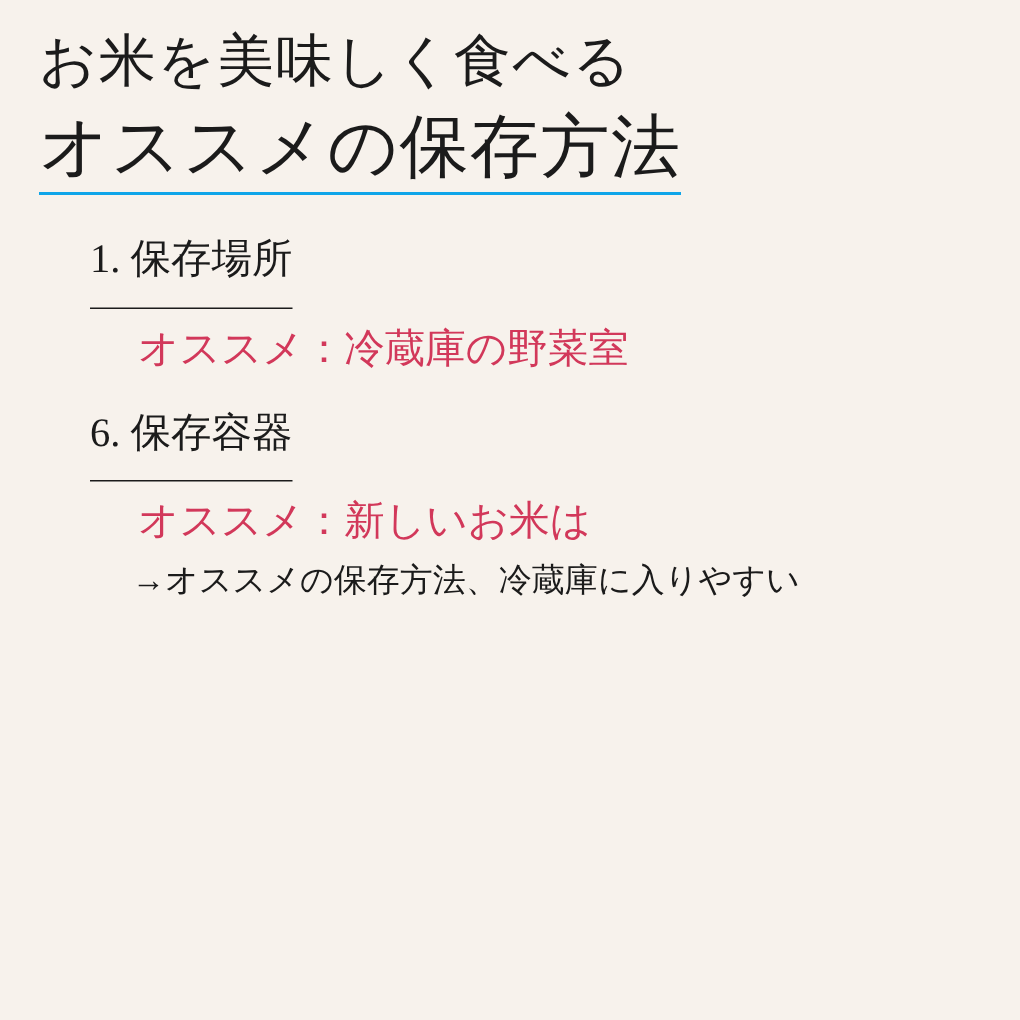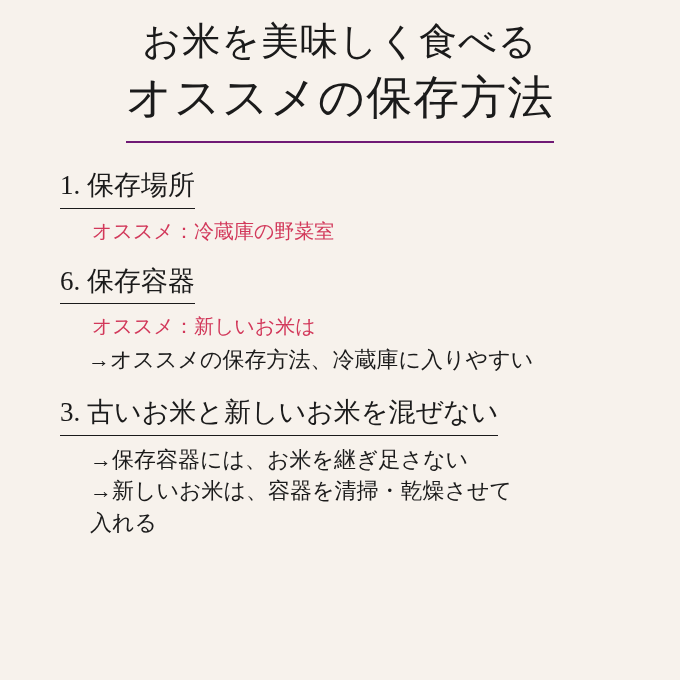--- a/index.html
+++ b/index.html
@@ -15,55 +15,55 @@
     overflow: hidden;
   }
   .page {
     position: relative;
     width: 680px;
     height: 680px;
     box-sizing: border-box;
     padding: 18px 26px 0 26px;
   }
   .title-block {
-    text-align: center;
+    text-align: left;
   }
   .title-line1 {
     font-size: 38px;
     line-height: 1.25;
     letter-spacing: 1px;
     font-weight: 400;
   }
   .title-line2 {
     font-size: 46px;
     line-height: 1.3;
     letter-spacing: 1px;
     font-weight: 400;
     display: inline-block;
-    border-bottom: 2px solid #701a75;
-    padding-bottom: 14px;
+    border-bottom: 2px solid #0ea5e9;
+    padding-bottom: 1px;
     margin-top: 2px;
   }
   .body-block {
     margin-top: 24px;
     padding-left: 34px;
   }
   .section {
     margin-bottom: 18px;
   }
   .section-heading {
     font-size: 27px;
     line-height: 1.35;
     display: inline-block;
     border-bottom: 1.5px solid #1b1b1b;
-    padding-bottom: 4px;
+    padding-bottom: 14px;
     margin-bottom: 4px;
   }
   .rec-line {
-    font-size: 20px;
+    font-size: 27px;
     line-height: 1.4;
     color: #d2385a;
     padding-left: 32px;
     margin-top: 4px;
   }
   .detail {
     font-size: 22px;
     line-height: 1.45;
     padding-left: 28px;
     margin-top: 4px;
@@ -99,23 +99,15 @@
     </div>
 
     <div class="section section-2">
       <div class="section-heading">6. 保存容器</div>
       <div class="rec-line">オススメ：新しいお米は</div>
       <div class="detail">
         <span class="cont">→オススメの保存方法、冷蔵庫に入りやすい</span>
       </div>
     </div>
 
-    <div class="section section-3 wide">
-      <div class="section-heading">3. 古いお米と新しいお米を混ぜない</div>
-      <div class="detail">
-        <span class="cont">→保存容器には、お米を継ぎ足さない</span>
-        <span class="cont">→新しいお米は、容器を清掃・乾燥させて</span>
-        <span class="cont">入れる</span>
-      </div>
-    </div>
 
   </div>
 </div>
 
 </body></html>

